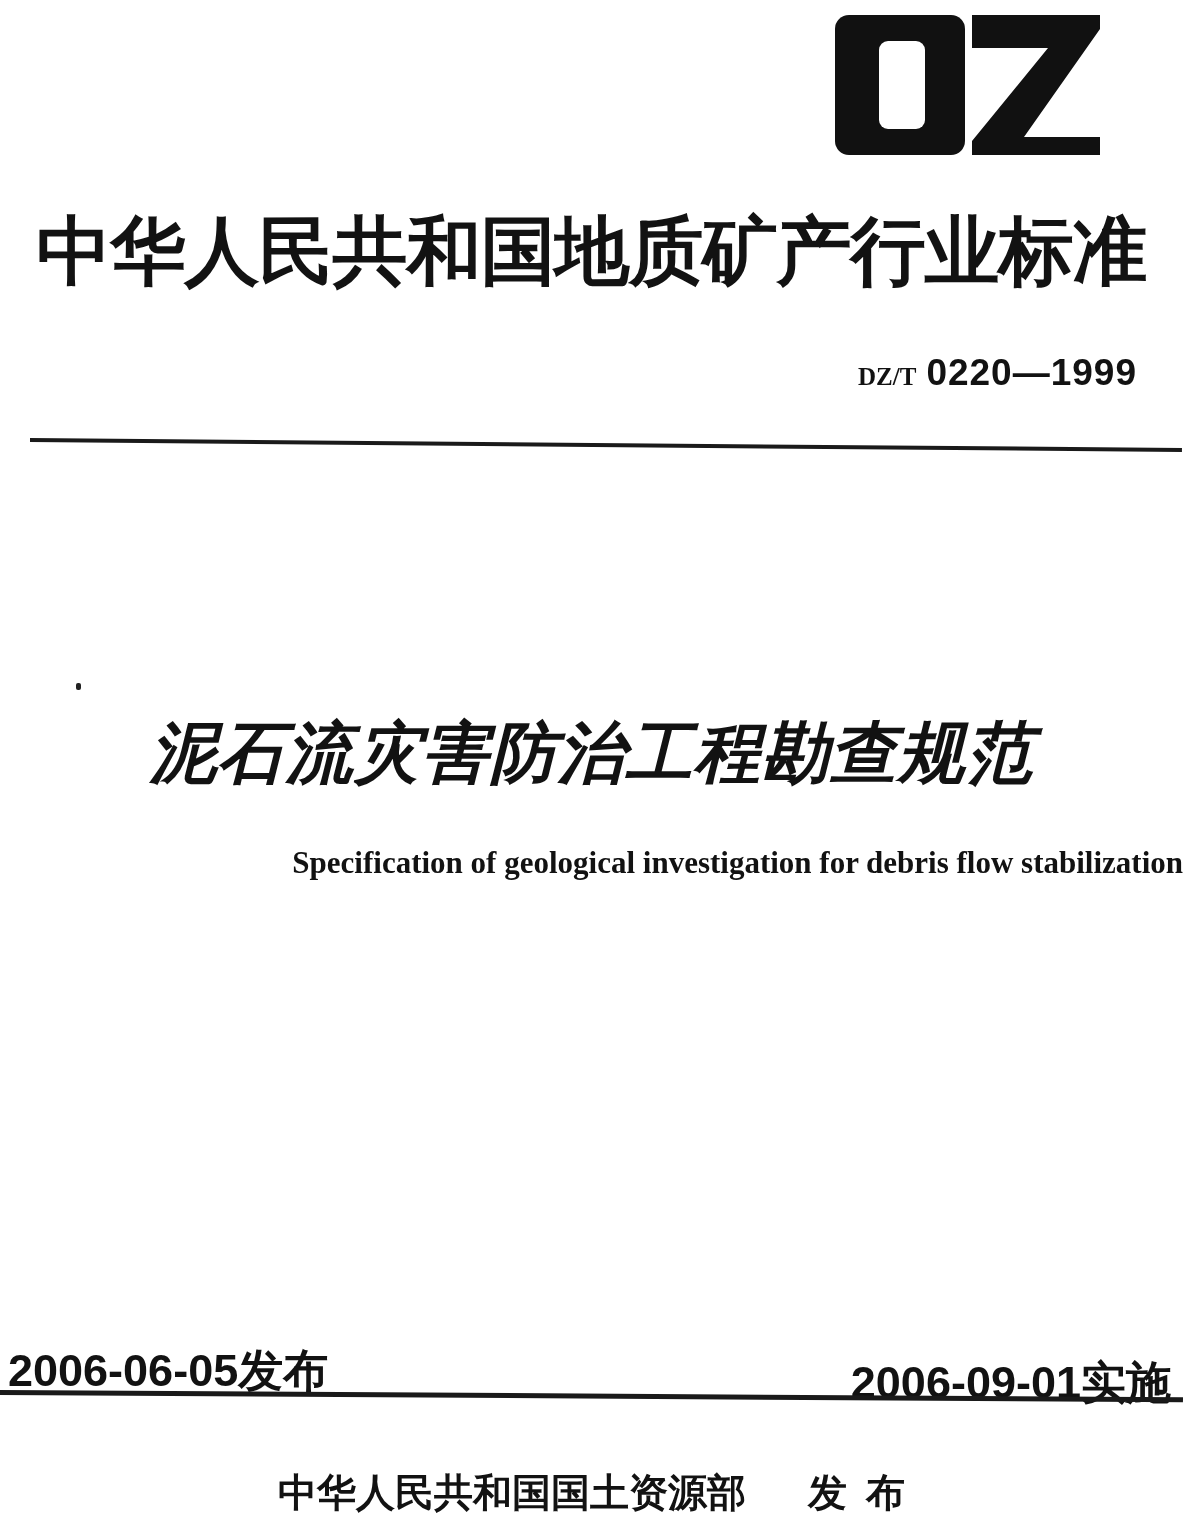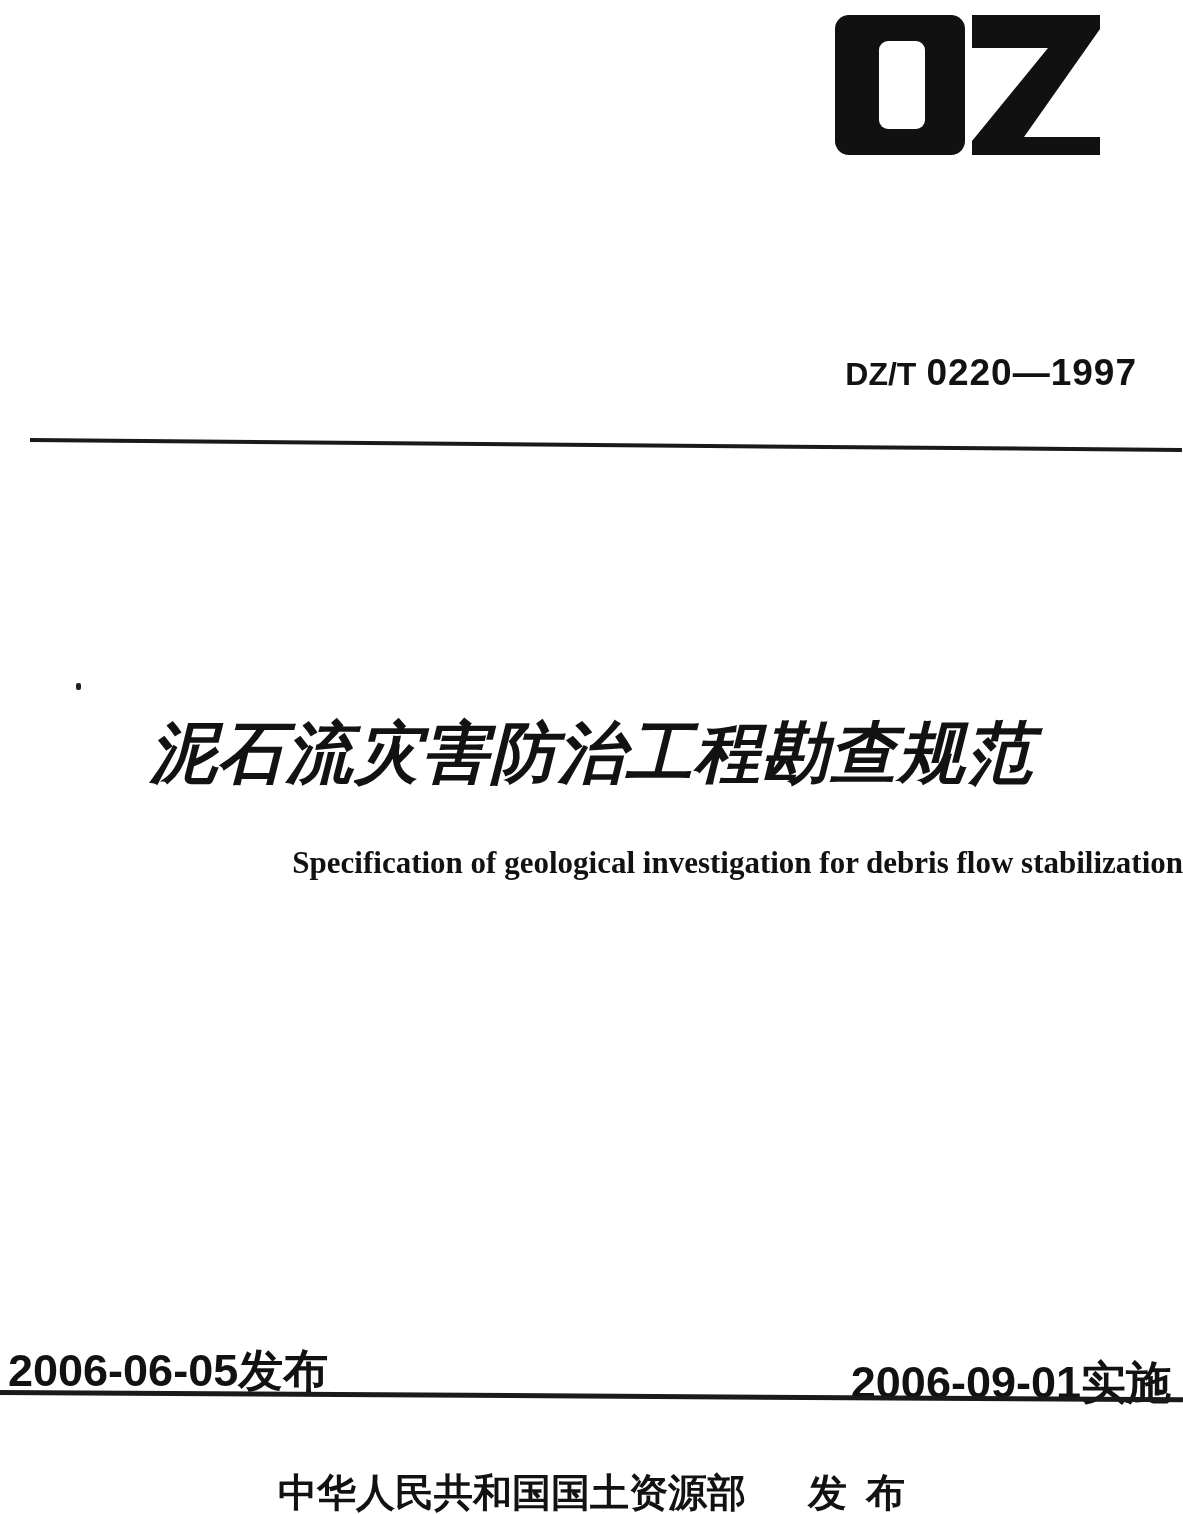--- a/index.html
+++ b/index.html
@@ -41,22 +41,22 @@
     position: absolute;
     right: 46px;
     top: 352px;
     display: flex;
     align-items: baseline;
     gap: 10px;
     font-weight: bold;
     white-space: nowrap;
   }
   .standard-code .prefix {
-    font-family: Liberation Sans, sans-serif;
-    font-size: 32px;
+    font-family: Liberation Serif, serif;
+    font-size: 25px;
   }
   .standard-code .number {
     font-family: "Liberation Sans", sans-serif;
     font-size: 37px;
     letter-spacing: 1px;
   }
   .rule {
     position: absolute;
     background: #1a1a1a;
   }
@@ -149,24 +149,25 @@
 <div class="page">
 
   <svg class="dz-logo" viewBox="0 0 265 140" role="img" aria-label="DZ">
 
     <rect x="0" y="0" width="130" height="140" rx="14" fill="#111"></rect>
     <rect x="44" y="26" width="46" height="88" rx="9" fill="#fff"></rect>
 
     <polygon points="137,0 265,0 265,14 189,122 265,122 265,140 137,140 137,126 213,33 137,33" fill="#111"></polygon>
   </svg>
 
+  <div class="heading">中华人民共和国地质矿产行业标准</div>
 
   <div class="standard-code">
     <span class="prefix">DZ/T</span>
-    <span class="number">0220—1997</span>
+    <span class="number">0220—1999</span>
   </div>
 
   <div class="rule rule-top"></div>
 
   <div class="scan-speck"></div>
 
   <div class="title-zh">泥石流灾害防治工程勘查规范</div>
 
   <div class="title-en">Specification of geological investigation for debris flow stabilization</div>
 

